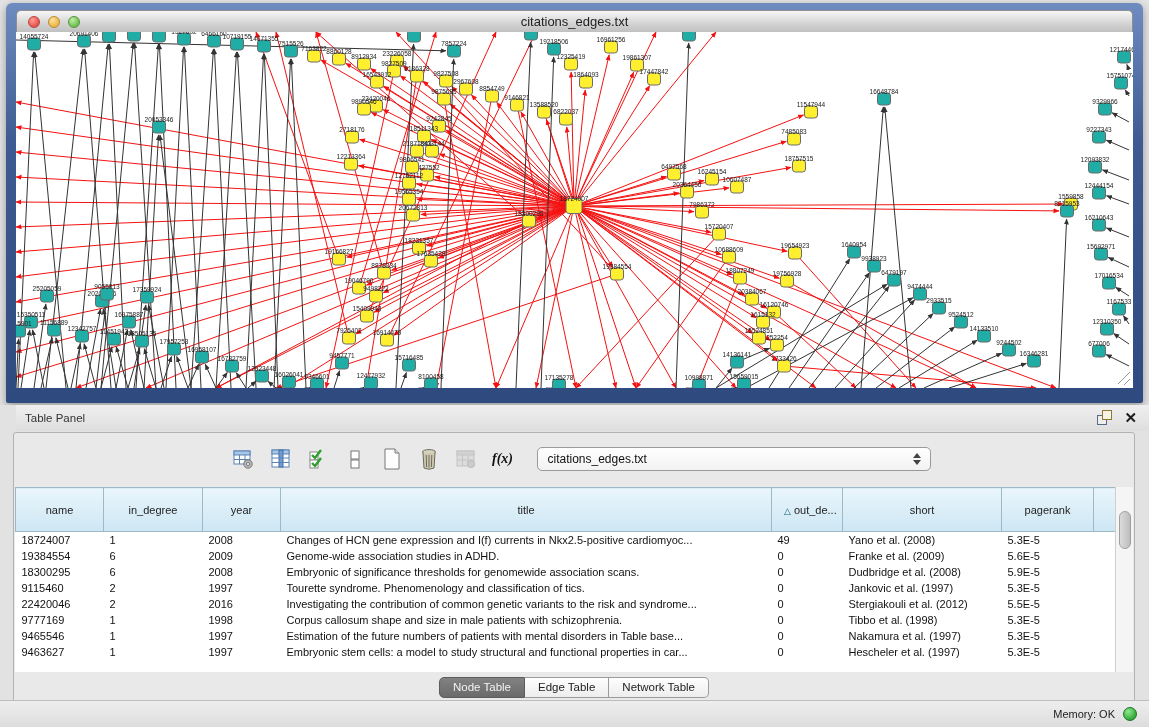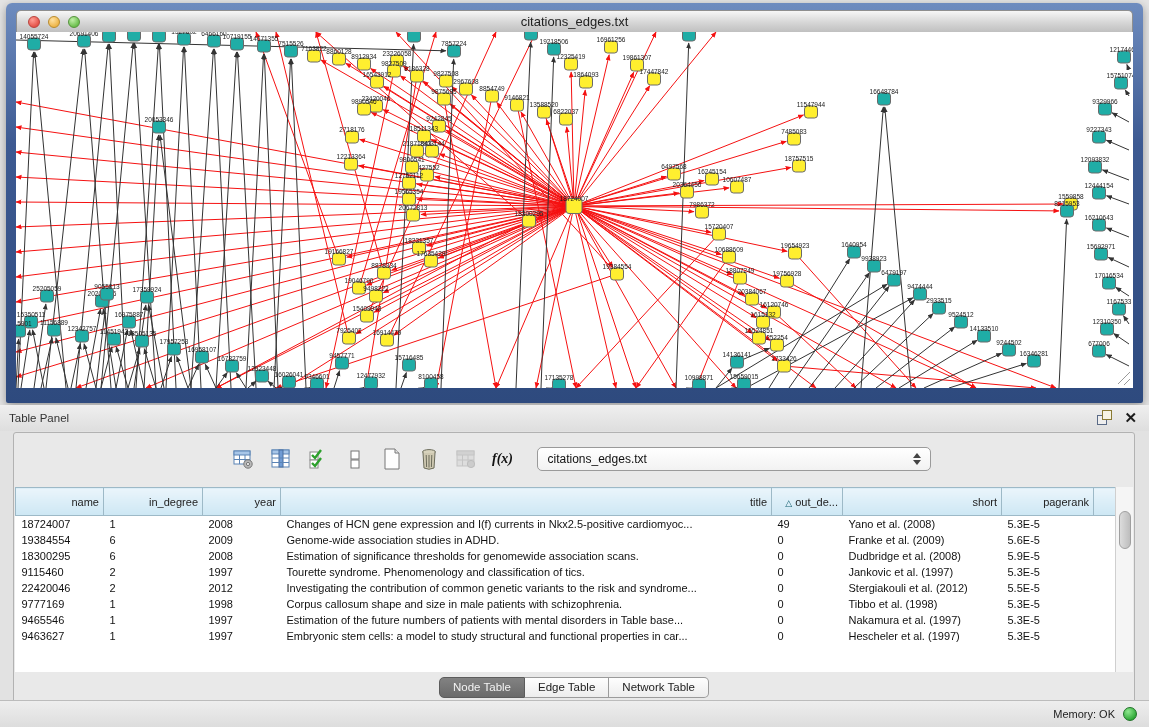--- a/index.html
+++ b/index.html
@@ -17,21 +17,21 @@
   .light{width:12px;height:12px;border-radius:50%;box-sizing:border-box;}
   .light.red{background:radial-gradient(circle at 35% 30%,#ff9d94,#e5544a 70%);border:1px solid #b9423c;}
   .light.yellow{background:radial-gradient(circle at 35% 30%,#ffe1a0,#eeb549 70%);border:1px solid #b98b2e;}
   .light.green{background:radial-gradient(circle at 35% 30%,#c0efa8,#6cc04e 70%);border:1px solid #55933c;}
   .wtitle{flex:1;text-align:center;font-size:13px;color:#222;}
   .canvas{margin:0 10px;height:356px;background:#fff;position:relative;overflow:hidden;}
   .canvas svg{position:absolute;left:0;top:0;}
 
   
   .panel{position:absolute;left:0;top:405px;width:1149px;height:322px;background:#e2e2e2;}
-  .panel-header{height:26px;position:relative;background:linear-gradient(#efefef,#dedede);}
+  .panel-header{height:26px;position:relative;background:linear-gradient(#efefef,#dedede);margin-left:16px;}
   .panel-title{position:absolute;left:9px;top:7px;font-size:11.5px;color:#333;}
   .panel-hicons{position:absolute;right:12px;top:5px;display:flex;gap:12px;align-items:center;}
   .float-icon{position:relative;width:15px;height:15px;}
   .float-icon .sq1{position:absolute;left:0;bottom:0;width:8px;height:8px;border:1.5px solid #5a6a86;background:#eee;}
   .float-icon .sq2{position:absolute;right:0;top:0;width:8px;height:8px;border:1.5px solid #8a7a33;background:#f7f4e4;}
   .close-icon{font-size:15px;font-weight:bold;color:#1b1b1b;line-height:15px;}
 
   .panel-body{position:absolute;left:13px;top:27px;width:1122px;height:273px;box-sizing:border-box;
        background:#e9e9e9;border:1px solid #b2b2b2;border-radius:3px;}
 
@@ -44,21 +44,21 @@
   .combo .val{padding-left:10px;flex:1;}
   .spin{display:flex;flex-direction:column;gap:2px;margin-right:9px;}
   .spin i{display:block;width:0;height:0;border-left:4px solid transparent;border-right:4px solid transparent;}
   .spin .up{border-bottom:5px solid #444;}
   .spin .dn{border-top:5px solid #444;}
 
   .table-area{position:absolute;left:1px;top:54px;width:1100px;bottom:32px;background:#fff;
        border-right:1px solid #c4c4c4;overflow:hidden;}
   table{border-collapse:collapse;table-layout:fixed;width:1100px;}
   th{background:linear-gradient(#eaf5fb,#cde7f4);border:1px solid #9db9c7;height:19px;
-     font-size:11px;font-weight:normal;color:#222;text-align:right;padding:4px;overflow:hidden;white-space:nowrap;}
+     font-size:11px;font-weight:normal;color:#222;text-align:center;padding:12px;overflow:hidden;white-space:nowrap;}
   td{height:16px;font-size:11px;color:#111;padding:0 2px 0 6px;white-space:nowrap;overflow:hidden;}
   .sort-glyph{color:#16606f;font-size:9px;margin-right:3px;}
 
   .vscroll{position:absolute;right:1px;top:54px;width:18px;bottom:32px;
        background:#f5f5f5;border-left:1px solid #cfcfcf;box-sizing:border-box;}
   .vthumb{margin:24px 2px 0 3px;height:36px;border-radius:7px;border:1px solid #9f9f9f;
        background:linear-gradient(90deg,#dcdcdc,#bdbdbd);}
 
   .tabs{position:absolute;left:0;right:0;bottom:6px;display:flex;justify-content:center;text-align:right;}
   .tab{font-size:11.5px;color:#222;padding:3px 13px;background:linear-gradient(#fefefe,#ededed);
@@ -690,40 +690,40 @@
               <td>Genome-wide association studies in ADHD.</td>
               <td>0</td>
               <td>Franke et al. (2009)</td>
               <td>5.6E-5</td>
               <td></td>
             </tr>
             <tr>
               <td>18300295</td>
               <td>6</td>
               <td>2008</td>
-              <td>Estimation of significance thresholds for genomewide association scans.</td>
+              <td>Embryonic of significance thresholds for genomewide association scans.</td>
               <td>0</td>
               <td>Dudbridge et al. (2008)</td>
               <td>5.9E-5</td>
               <td></td>
             </tr>
             <tr>
               <td>9115460</td>
               <td>2</td>
               <td>1997</td>
               <td>Tourette syndrome. Phenomenology and classification of tics.</td>
               <td>0</td>
               <td>Jankovic et al. (1997)</td>
               <td>5.3E-5</td>
               <td></td>
             </tr>
             <tr>
               <td>22420046</td>
               <td>2</td>
-              <td>2012</td>
+              <td>2016</td>
               <td>Investigating the contribution of common genetic variants to the risk and syndrome...</td>
               <td>0</td>
               <td>Stergiakouli et al. (2012)</td>
               <td>5.5E-5</td>
               <td></td>
             </tr>
             <tr>
               <td>9777169</td>
               <td>1</td>
               <td>1998</td>

